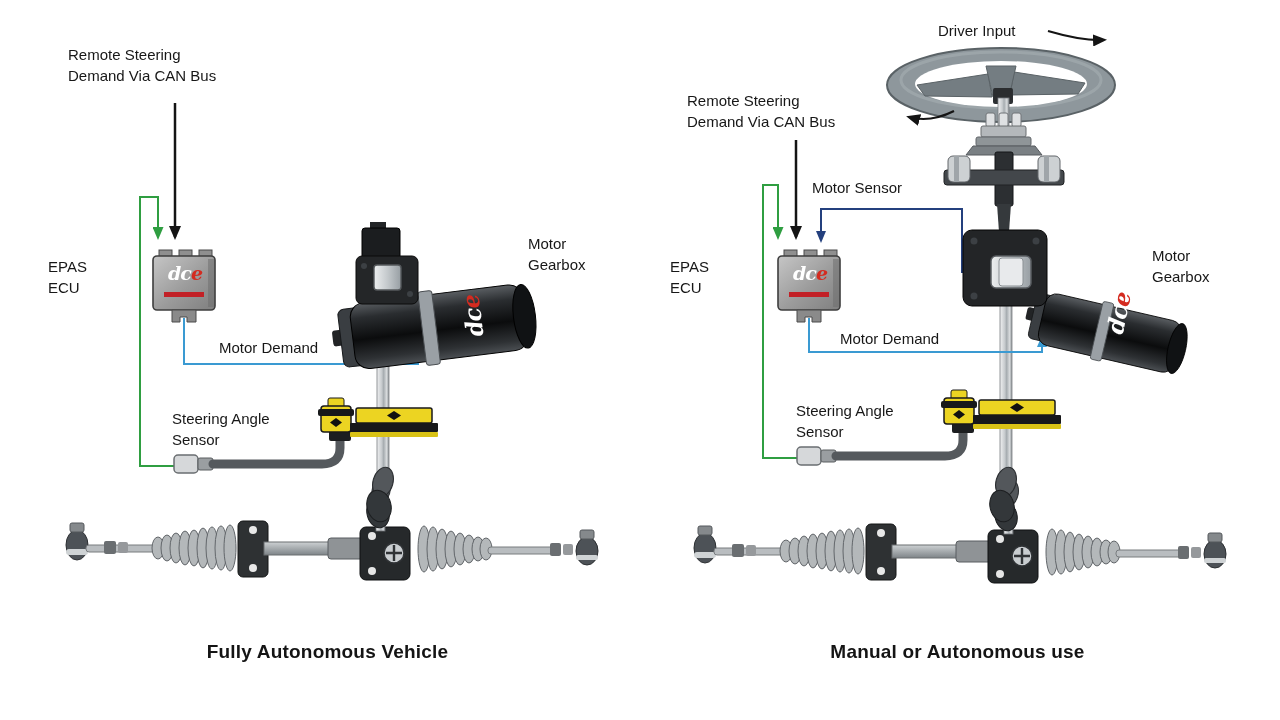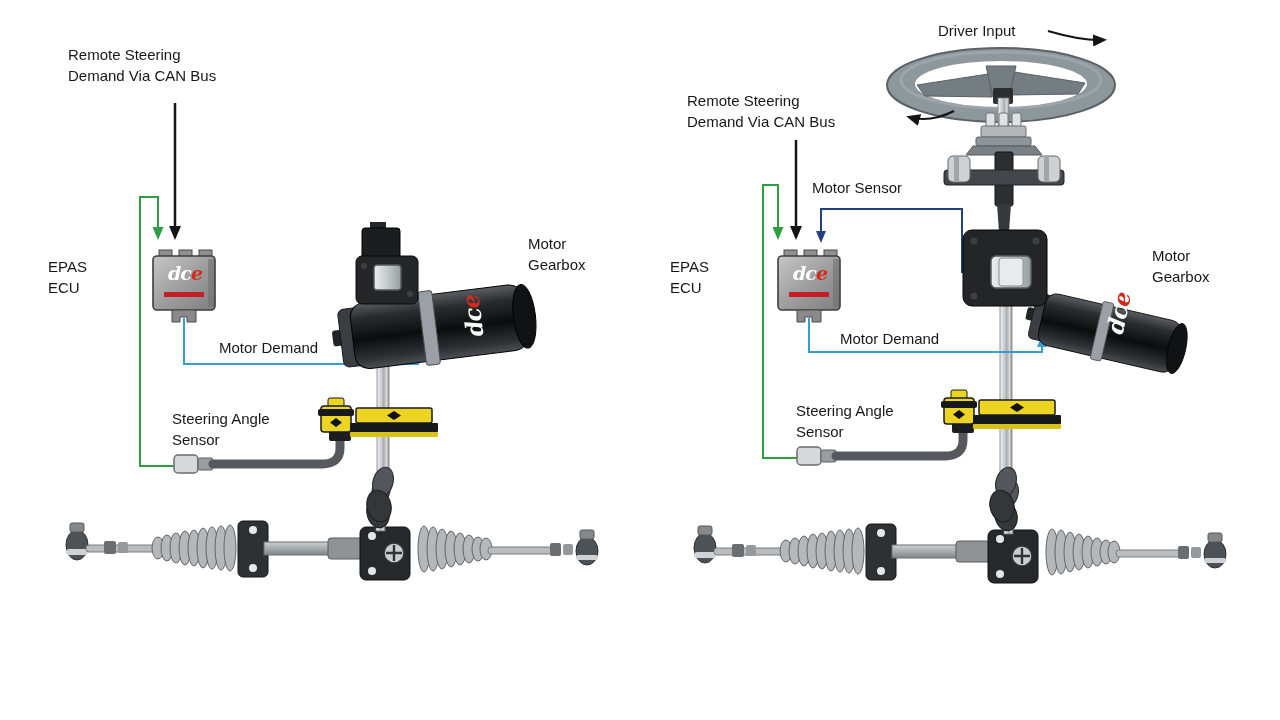--- a/index.html
+++ b/index.html
@@ -234,20 +234,21 @@
   </div>
   <div class="lbl" style="left:528px;top:233px;width:96px;">
     <span>Motor</span><br>
     <span>Gearbox</span>
   </div>
   <div class="lbl" style="left:219px;top:337px;width:132px;">Motor Demand</div>
   <div class="lbl" style="left:172px;top:408px;width:145px;">
     <span>Steering Angle</span><br>
     <span>Sensor</span>
   </div>
+  <div class="cap" style="left:115px;top:641px;width:425px;">Fully Autonomous Vehicle</div>
   <div class="logo logo-ecu" style="left:158px;top:262px;">
     <span class="dc">dc</span><span class="e">e</span>
   </div>
   <div class="logo logo-motor" style="left:440px;top:303px;transform:rotate(-97deg);">
     <span class="dc">dc</span><span class="e">e</span>
   </div>
 
   <div class="lbl" style="left:938px;top:20px;width:128px;">Driver Input</div>
   <div class="lbl" style="left:687px;top:90px;width:220px;">
     <span>Remote Steering</span><br>
@@ -260,20 +261,21 @@
   </div>
   <div class="lbl" style="left:1152px;top:245px;width:96px;">
     <span>Motor</span><br>
     <span>Gearbox</span>
   </div>
   <div class="lbl" style="left:840px;top:328px;width:132px;">Motor Demand</div>
   <div class="lbl" style="left:796px;top:400px;width:145px;">
     <span>Steering Angle</span><br>
     <span>Sensor</span>
   </div>
+  <div class="cap" style="left:745px;top:641px;width:425px;">Manual or Autonomous use</div>
   <div class="logo logo-ecu" style="left:783px;top:262px;">
     <span class="dc">dc</span><span class="e">e</span>
   </div>
   <div class="logo logo-motor" style="left:1086px;top:300px;transform:rotate(-78deg);">
     <span class="dc">dc</span><span class="e">e</span>
   </div>
 
 </div>
 
 </body></html>

